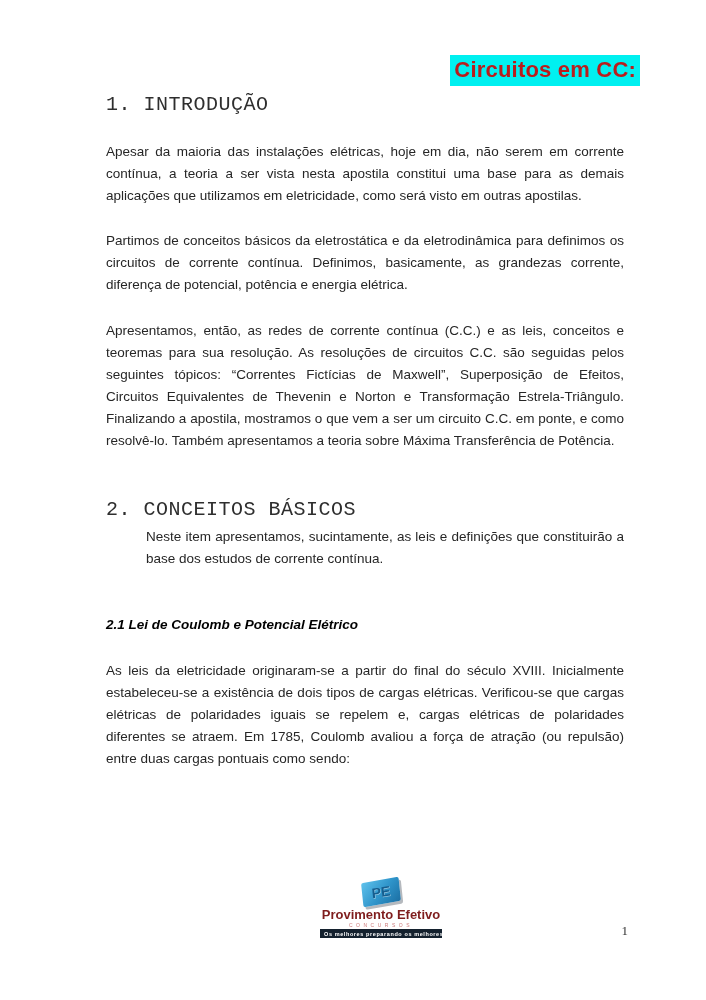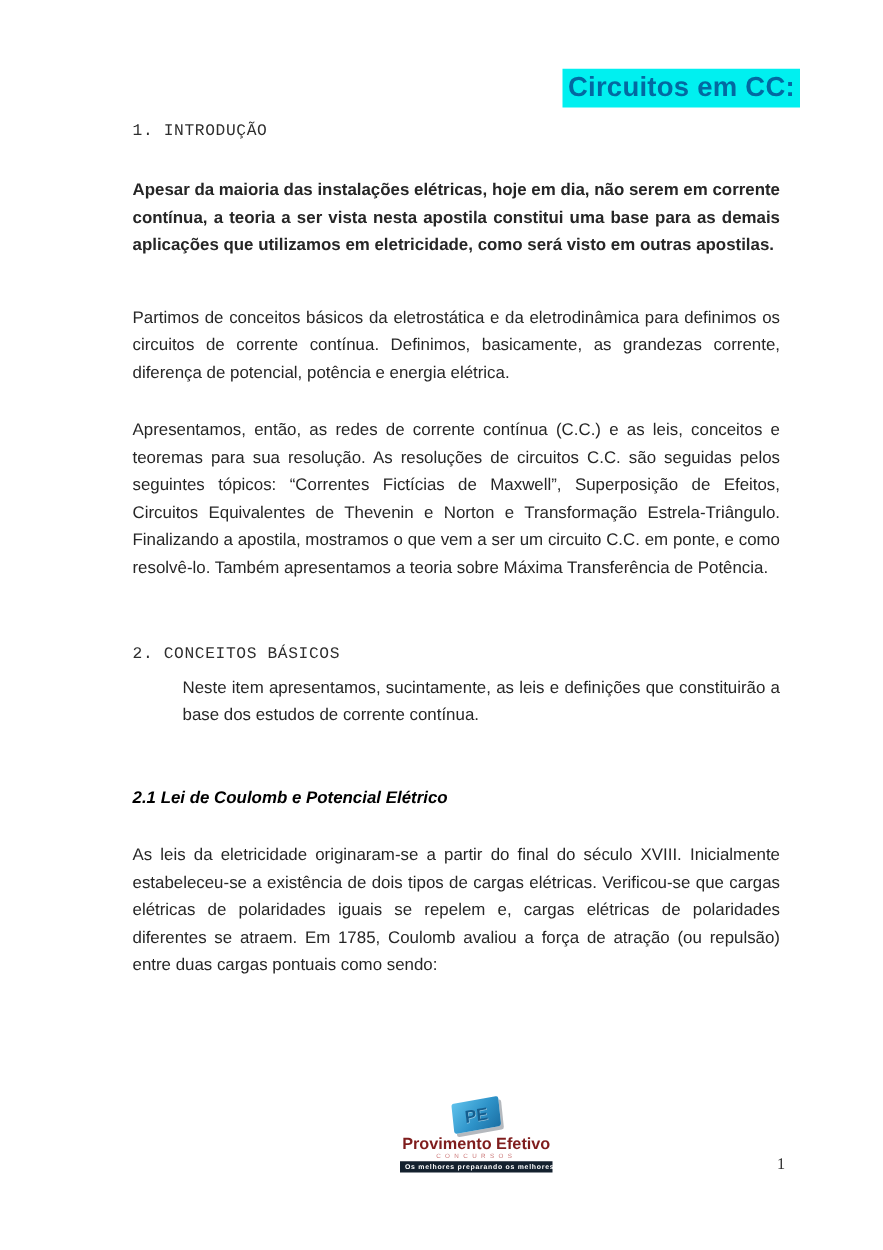--- a/index.html
+++ b/index.html
@@ -12,48 +12,48 @@
     overflow:hidden;
   }
   
   .doc-title {
     position:absolute; top:55px; left:0; width:706px;
     text-align:right; padding-right:66px; box-sizing:border-box;
   }
   .doc-title .hl {
     display:inline-block;
     background:#00f0f0;
-    color:#0369a1;
+    color:#b91c1c;
     font-size:22px; font-weight:bold;
     padding:2px 4px 3px 4px;
     letter-spacing:0.2px;
   }
   
   .content {
     position:absolute; left:106px; top:96px; width:518px;
   }
   .mono-heading {
     font-family:"Liberation Mono","DejaVu Sans Mono",monospace;
-    font-size:13px; font-weight:normal; color:#2e2e2e;
+    font-size:20px; font-weight:normal; color:#2e2e2e;
     letter-spacing:0.5px;
     line-height:17px;
     margin:0;
   }
   .content p {
     font-size:13.5px; line-height:22px;
     text-align:justify;
     margin:0;
   }
   .sub-heading {
     font-size:13.5px; font-weight:bold; font-style:italic;
     line-height:17px; color:#000000;
     margin:0;
   }
   #h-intro   { margin-bottom:28px; }
-  #p-intro-1 { margin-bottom:36px;font-weight:bold; }
+  #p-intro-1 { margin-bottom:23px; }
   #p-intro-2 { margin-bottom:24px; }
   #p-intro-3 { margin-bottom:22px; }
   #p-intro-4 { margin-bottom:49px; }
   #h-conceitos { margin-bottom:8px; }
   #p-conceitos-1 { margin-bottom:46px;margin-left:40px; }
   #h-coulomb { margin-bottom:27px; }
   
   .brand {
     position:absolute; top:880px; left:381px;
     transform:translateX(-50%);

